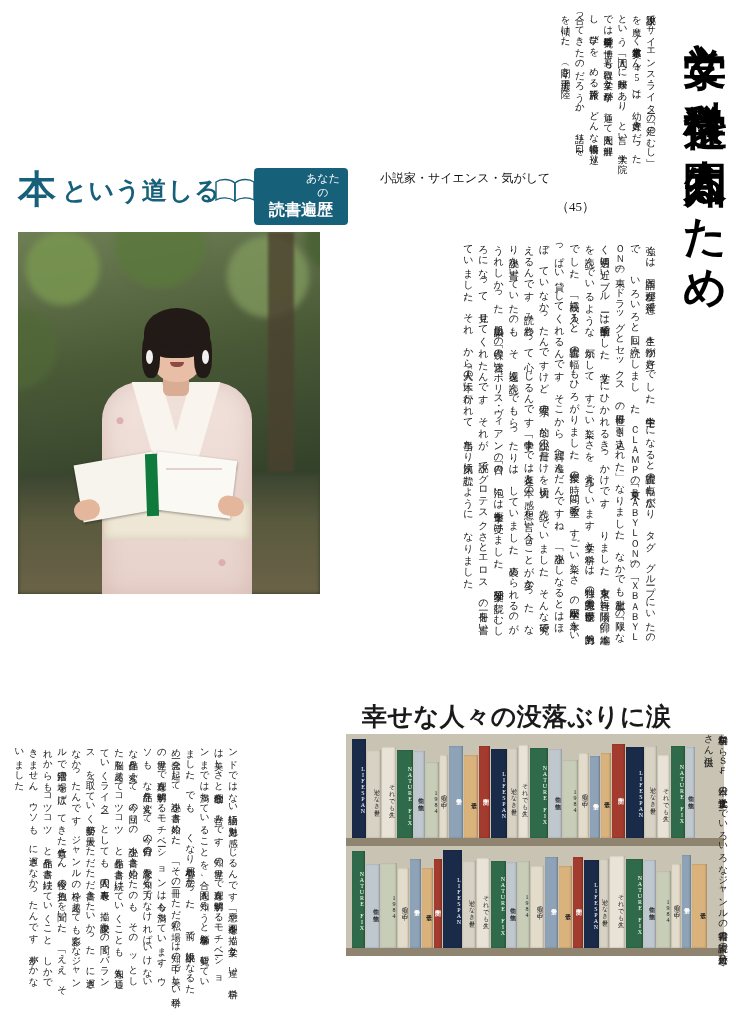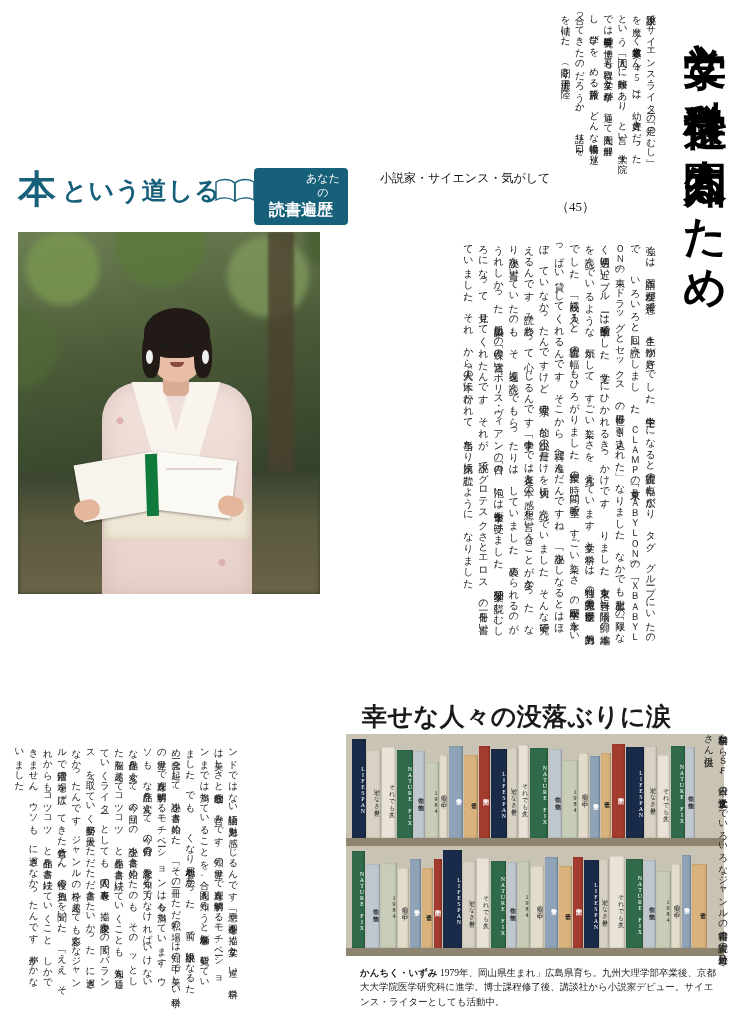--- a/index.html
+++ b/index.html
@@ -321,18 +321,14 @@
         <div class="bk" style="width: 12px; height: 85px; background: rgb(191, 200, 207); color: rgb(51, 51, 51); font-size: 6px; writing-mode: vertical-rl; text-orientation: upright; overflow: hidden; padding: 3px 0px 0px; text-align: center; box-shadow: rgba(0, 0, 0, 0.25) -1px 0px 2px inset;">生物と無生物</div>
         <div class="bk" style="width: 14px; height: 74px; background: rgb(200, 205, 184); color: rgb(34, 34, 34); font-size: 6px; writing-mode: vertical-rl; text-orientation: upright; overflow: hidden; padding: 3px 0px 0px; text-align: center; box-shadow: rgba(0, 0, 0, 0.25) -1px 0px 2px inset;">1984</div>
         <div class="bk" style="width: 9px; height: 81px; background: rgb(227, 220, 203); color: rgb(51, 51, 51); font-size: 6px; writing-mode: vertical-rl; text-orientation: upright; overflow: hidden; padding: 3px 0px 0px; text-align: center; box-shadow: rgba(0, 0, 0, 0.25) -1px 0px 2px inset;">脳の中の</div>
         <div class="bk" style="width: 9px; height: 90px; background: rgb(143, 163, 184); color: rgb(255, 255, 255); font-size: 6px; writing-mode: vertical-rl; text-orientation: upright; overflow: hidden; padding: 3px 0px 0px; text-align: center; box-shadow: rgba(0, 0, 0, 0.25) -1px 0px 2px inset;">量子力学</div>
         <div class="bk" style="width: 15px; height: 81px; background: rgb(217, 178, 124); color: rgb(34, 34, 34); font-size: 6px; writing-mode: vertical-rl; text-orientation: upright; overflow: hidden; padding: 3px 0px 0px; text-align: center; box-shadow: rgba(0, 0, 0, 0.25) -1px 0px 2px inset;">遺伝子</div>
       </div>
   </div>
 
   <div class="rnote v">脳科学からＳＦ、日本の近代文学までいろいろなジャンルの書籍の読書の足跡（寒竹さん提供）</div>
 
-  <div class="bio">
-    <span class="nm">かんちく・いずみ</span>
-    <span>1979年、岡山県生まれ」広島県育ち。九州大理学部卒業後、京都大大学院医学研究科に進学。博士課程修了後、講談社から小説家デビュー。サイエンス・ライターとしても活動中。</span>
-  </div>
 
 </div>
 
 </body></html>

